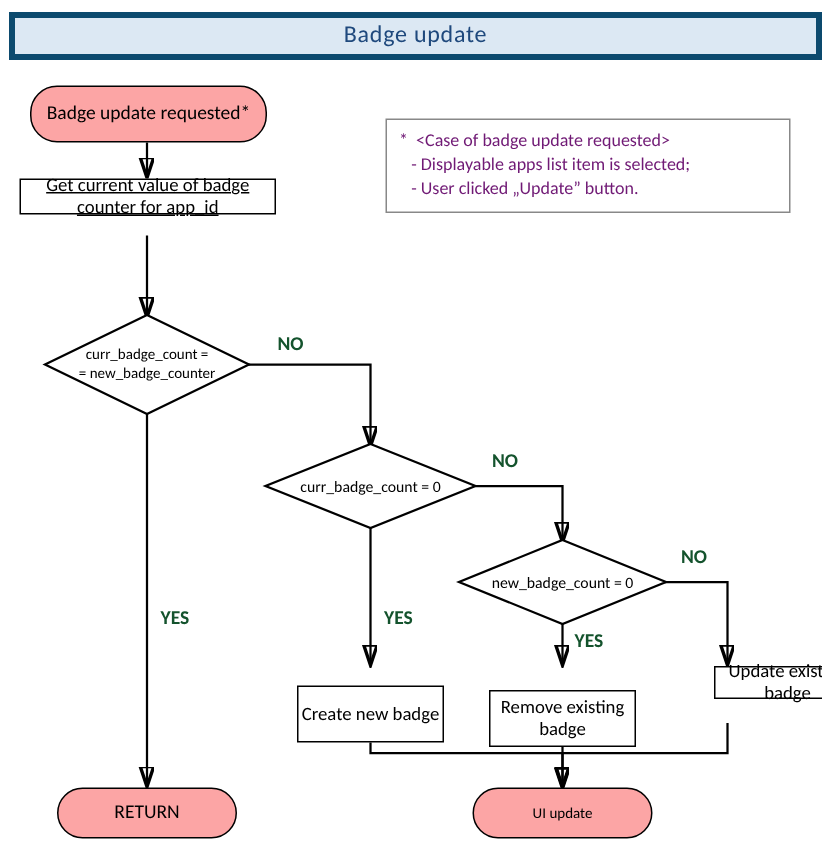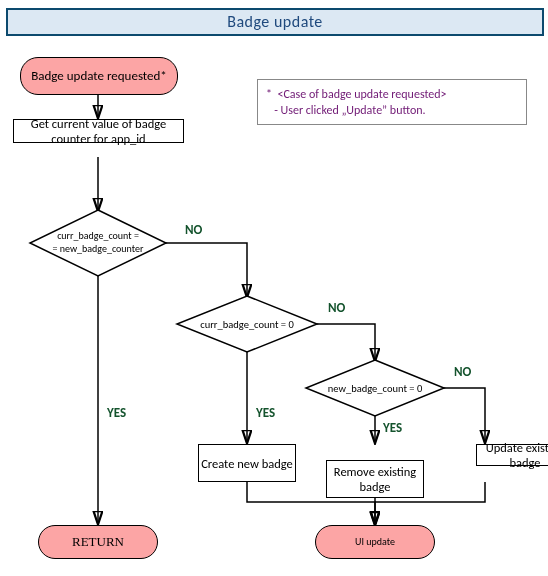--- a/index.html
+++ b/index.html
@@ -9,21 +9,21 @@
     width: 548px;
     height: 576px;
     position: relative;
     background: #fff;
   }
   .title-bar {
     position: absolute;
     left: 6px; top: 8px;
     width: 534px; height: 24px;
     background: #DCE8F3;
-    border: 2px solid #0c4a6e;
+    border: 4px solid #0c4a6e;
     text-align: center;
     line-height: 24px;
     color: #1F497D;
     font-size: 16px;
     font-weight: 500;
     letter-spacing: 0.5px;
   }
   .terminator {
     position: absolute;
     background: #fca5a5;
@@ -106,58 +106,59 @@
   <line x1="375" y1="482" x2="375" y2="524" marker-end="url(#arr)"></line>
   <path d="M485 482 L485 502 L375 502"></path>
 </svg>
 
 <div class="title-bar">Badge update</div>
 
 <div class="terminator" style="left:20px; top:57px; width:158px; height:38px;">
   <span>Badge update requested*</span>
 </div>
 
-<div class="process" style="left:13px; top:119px; width:171px; height:24px;">
+<div class="process" style="left:13px; top:119px; width:171px; height:24px;text-decoration:underline;">
   <span>Get current value of badge counter for app_id</span>
 </div>
 
 <div class="note-box" style="left:257px; top:79px; width:252px;">
   <div style="white-space:pre;">*  &lt;Case of badge update requested&gt;</div>
+  <div style="white-space:pre;">   - Displayable apps list item is selected;</div>
   <div style="white-space:pre;">   - User clicked „Update” button.</div>
 </div>
 
 <svg class="diamond" style="left:30px; top:210px;" width="136" height="66">
   <polygon points="68,0 136,33 68,66 0,33" fill="#fff" stroke="#000" stroke-width="1.5"></polygon>
   <text x="68" y="29" text-anchor="middle" font-size="10">curr_badge_count =</text>
   <text x="68" y="42" text-anchor="middle" font-size="10">= new_badge_counter</text>
 </svg>
 
 <svg class="diamond" style="left:177px; top:296px;" width="140" height="56">
   <polygon points="70,0 140,28 70,56 0,28" fill="#fff" stroke="#000" stroke-width="1.5"></polygon>
   <text x="70" y="32" text-anchor="middle" font-size="10.5">curr_badge_count = 0</text>
 </svg>
 
 <svg class="diamond" style="left:306px; top:360px;" width="138" height="56">
   <polygon points="69,0 138,28 69,56 0,28" fill="#fff" stroke="#000" stroke-width="1.5"></polygon>
   <text x="69" y="32" text-anchor="middle" font-size="10.5">new_badge_count = 0</text>
 </svg>
 
-<div class="process" style="left:198px; top:444px; width:98px; height:38px;">
+<div class="process" style="left:198px; top:457px; width:98px; height:38px;">
   <span>Create new badge</span>
 </div>
 
 <div class="process" style="left:326px; top:460px; width:98px; height:38px;">
   <span>Remove existing badge</span>
 </div>
 
 <div class="process" style="left:436px; top:444px; width:98px; height:22px;margin-left:40px;">
   <span>Update existing badge</span>
 </div>
 
-<div class="terminator" style="left:38px; top:525px; width:120px; height:34px; font-size:13px;font-family:Liberation Serif, serif;">
+<div class="terminator" style="left:38px; top:525px; width:120px; height:34px; font-size:13px;">
   <span>RETURN</span>
 </div>
 
 <div class="terminator" style="left:315px; top:525px; width:120px; height:34px; font-size:10px;">
   <span>UI update</span>
 </div>
 
 <div class="edge-label" style="left:185px; top:222px;">NO</div>
 <div class="edge-label" style="left:107px; top:405px;">YES</div>
 <div class="edge-label" style="left:328px; top:300px;">NO</div>

